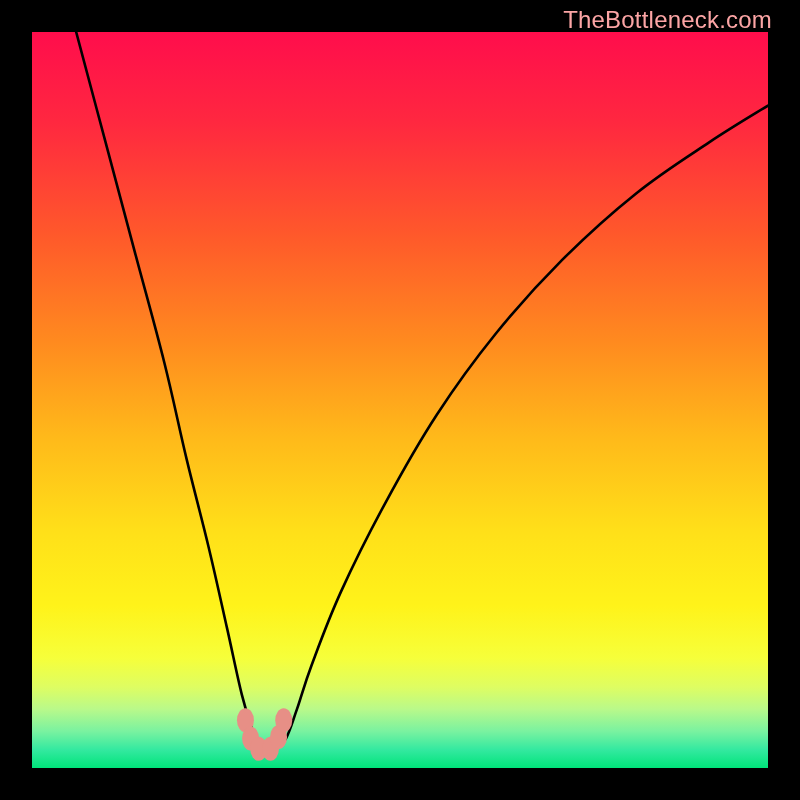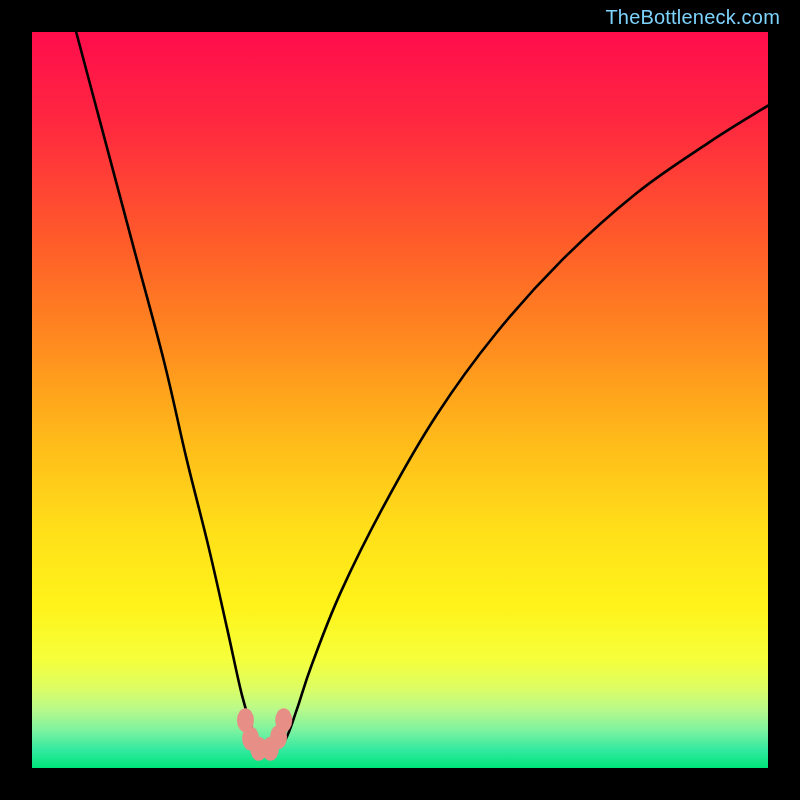--- a/index.html
+++ b/index.html
@@ -29,23 +29,23 @@
   .gradient-bg {
     position: absolute;
     left: 0;
     top: 0;
     width: 100%;
     height: 100%;
   }
   .watermark {
     position: absolute;
     top: 6px;
-    right: 20px;
-    color: #7dd3fc;
-    font-size: 20px;
+    right: 28px;
+    color: #fca5a5;
+    font-size: 24px;
     font-weight: 500;
     letter-spacing: 0.2px;
   }
   svg.curve-layer {
     position: absolute;
     left: 0;
     top: 0;
     width: 100%;
     height: 100%;
   }

